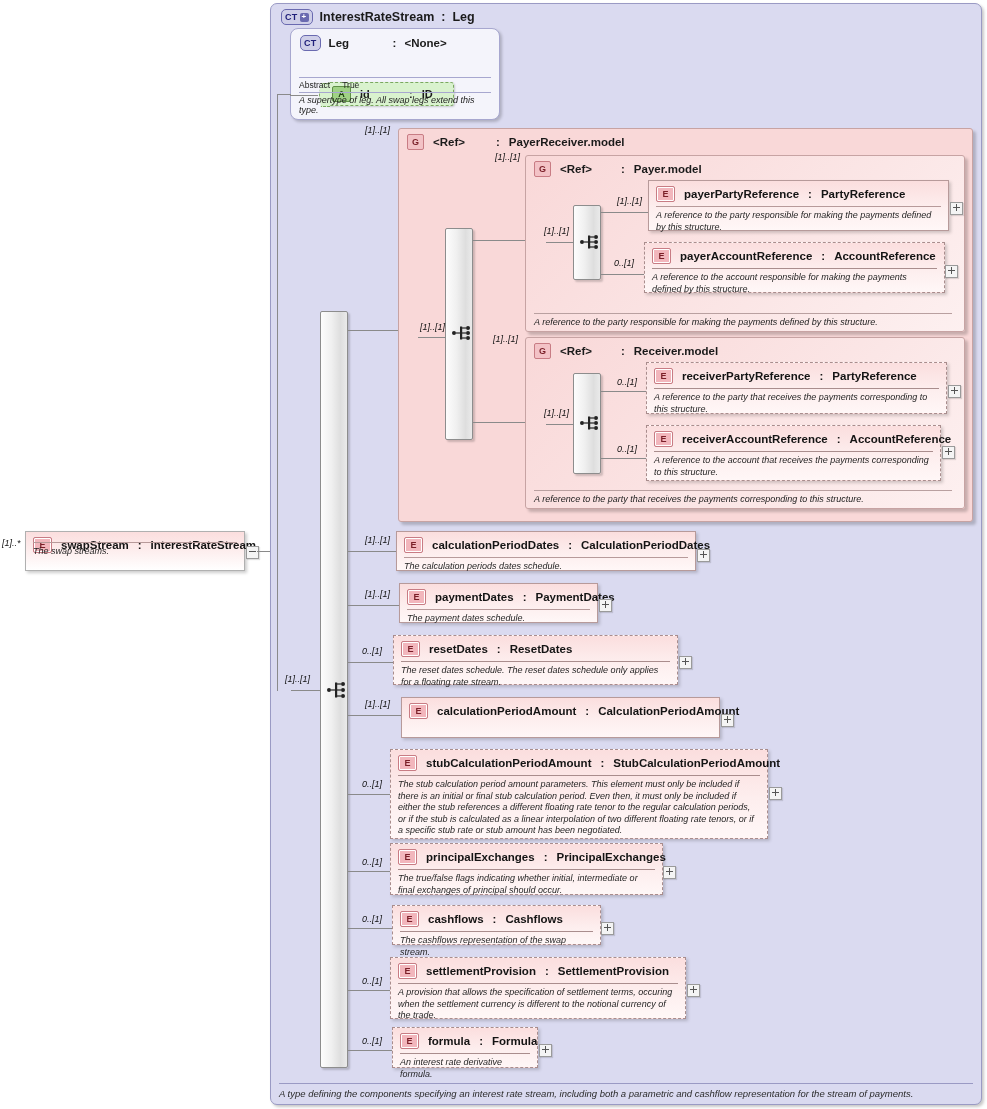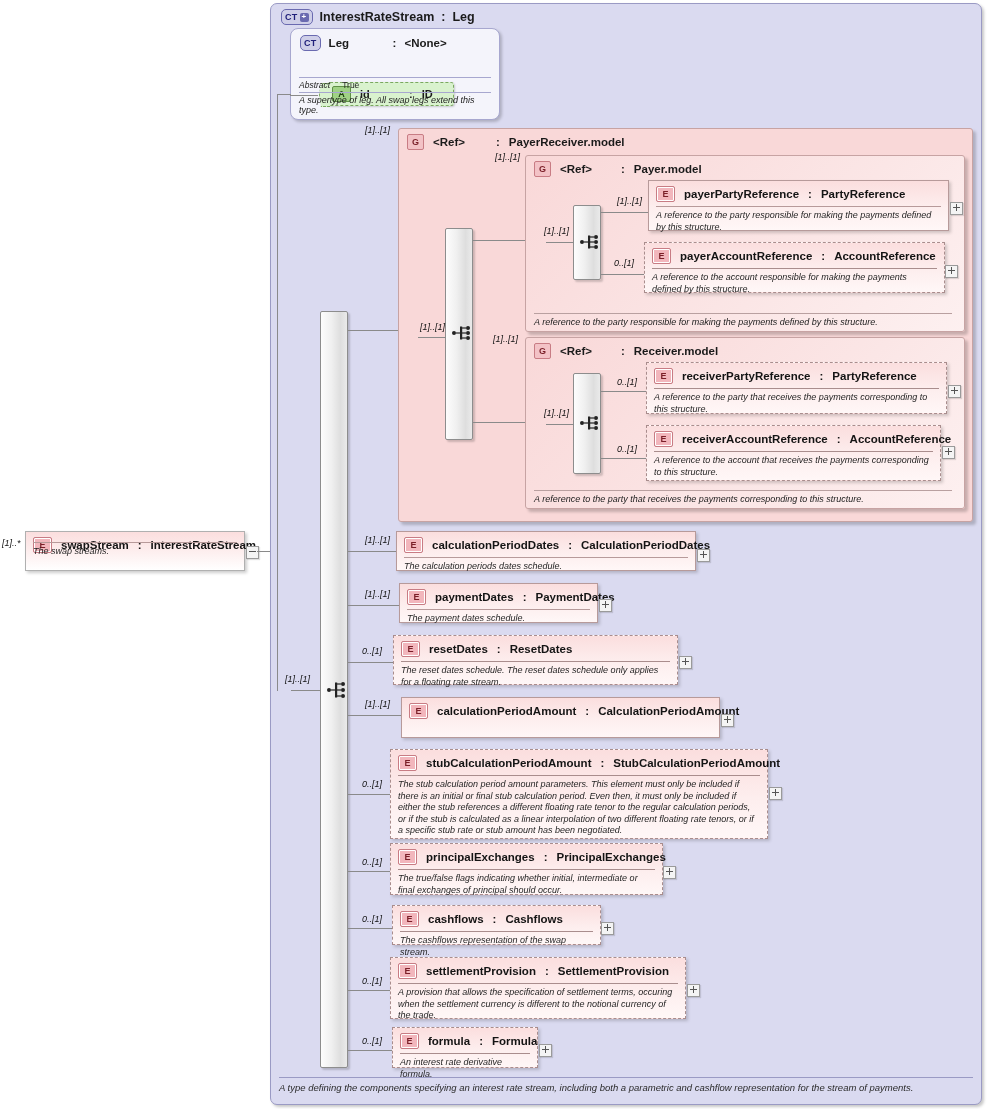--- a/index.html
+++ b/index.html
@@ -15,21 +15,21 @@
     background:#dadaf0;
     border:1px solid #9a9ac4;
     border-radius:7px;
     box-shadow:2px 2px 3px rgba(0,0,0,.22);
   }
   .ct-outer-title{
     position:absolute;left:10px;top:5px;display:flex;align-items:center;gap:7px;
     font-size:12.5px;font-weight:bold;color:#1a1a1a;white-space:nowrap;
   }
   .ct-caption{
-    position:absolute;left:8px;right:8px;bottom:11px;
+    position:absolute;left:8px;right:8px;bottom:5px;
     font-size:9.5px;font-style:italic;color:#2b2b2b;
     border-top:1px solid #9a9ac4;padding-top:4px;
   }
 
   
   .badge-ct{
     display:inline-flex;align-items:center;
     border:1px solid #6a6ab0;border-radius:5px;background:#cfcfe8;
     font-size:9px;font-weight:bold;color:#20207a;
     height:14px;padding:0 3px;letter-spacing:.3px;
@@ -73,21 +73,21 @@
   .attr-inner{position:absolute;left:4px;top:3px;display:flex;align-items:center;gap:9px;
     font-size:11px;font-weight:bold;color:#1a1a1a;white-space:nowrap;}
   .badge-a{
     display:inline-flex;align-items:center;justify-content:center;
     width:17px;height:14px;border:1px solid #5f8f46;border-radius:2px;
     background:#9fd184;font-size:9px;font-weight:bold;color:#1f4010;
   }
   .leg-footer{position:absolute;left:8px;right:8px;bottom:4px;font-size:9px;color:#222;}
   .leg-footer .row1{border-top:1px solid #a7a7cf;padding-top:2px;
      display:flex;gap:12px;align-items:baseline;}
-  .leg-footer .lbl{font-style:italic;font-size:8.5px;}
+  .leg-footer .lbl{font-size:8.5px;}
   .leg-footer .val{font-weight:normal;font-size:8.5px;}
   .leg-footer .desc{border-top:1px solid #a7a7cf;margin-top:2px;padding-top:2px;
      font-style:italic;font-size:9px;}
 
   
   .grp-box{
     background:#f9d8d8;border:1px solid #c7a3a3;border-radius:3px;
     box-shadow:3px 3px 3px rgba(0,0,0,.2);
   }
   .grp-box.nested{background:linear-gradient(135deg,#f9d8d8 0%,#fbe6e6 60%,#fdf0f0 100%);}

